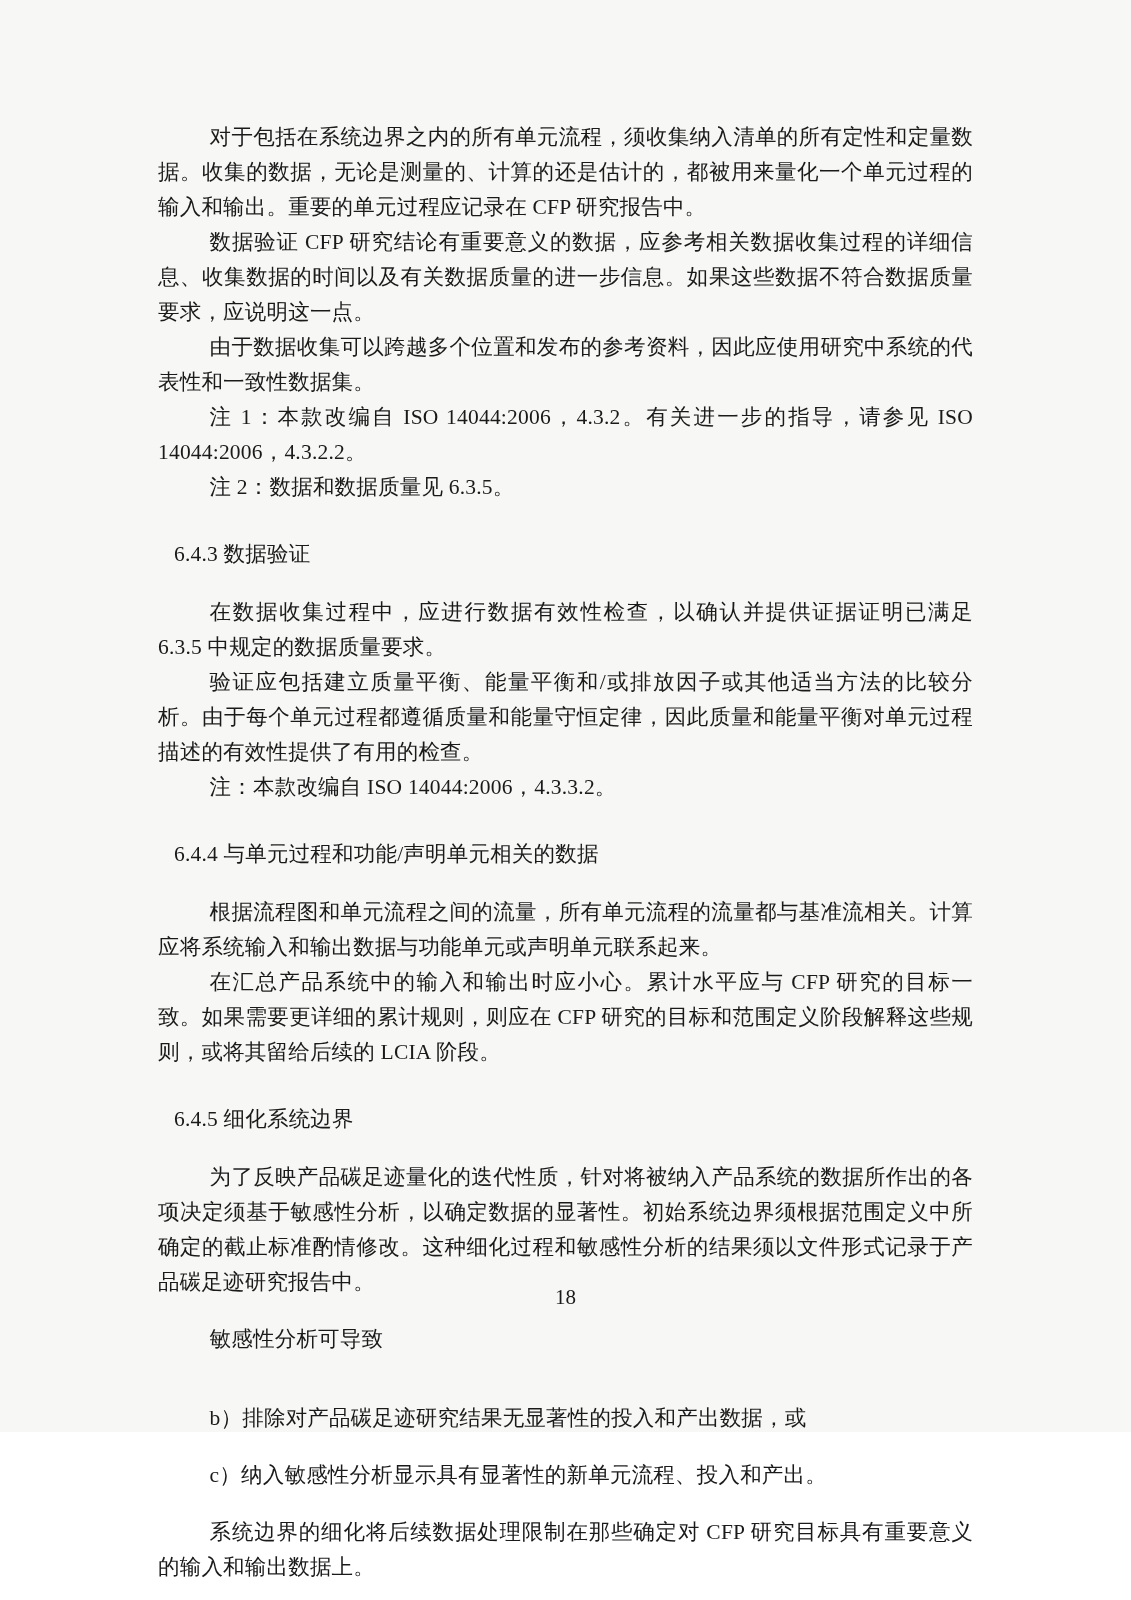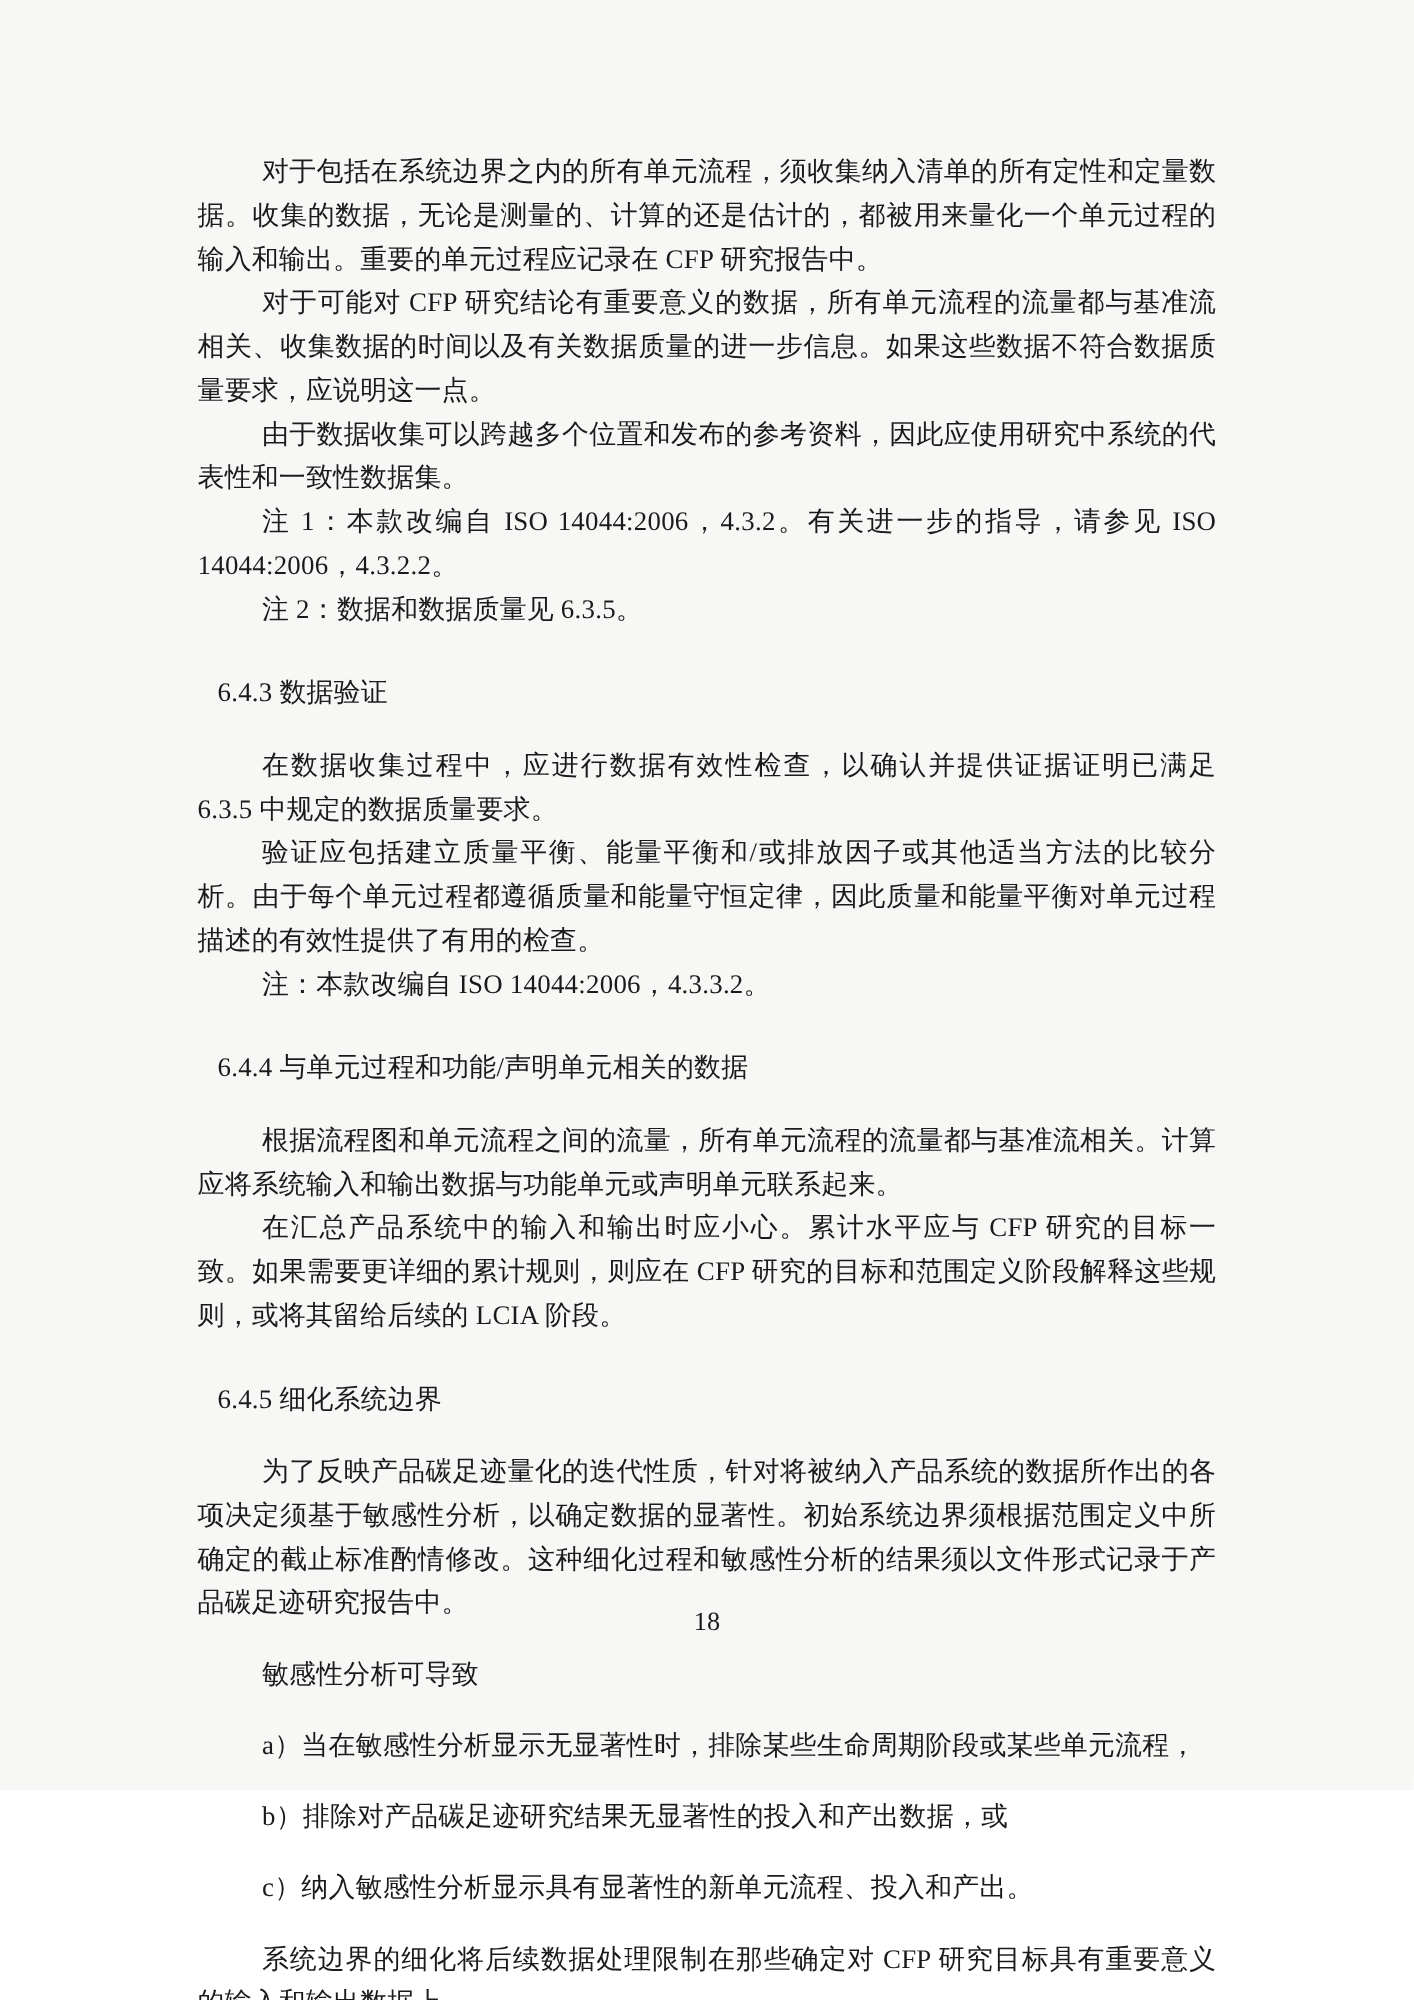--- a/index.html
+++ b/index.html
@@ -66,21 +66,21 @@
     color: #1a1a1a;
   }
 </style>
 </head>
 <body>
 
 <div class="page">
   <div class="content">
 
     <p class="indent">对于包括在系统边界之内的所有单元流程，须收集纳入清单的所有定性和定量数据。收集的数据，无论是测量的、计算的还是估计的，都被用来量化一个单元过程的输入和输出。重要的单元过程应记录在 CFP 研究报告中。</p>
-    <p class="indent">对于可能对 CFP 研究结论有重要意义的数据，所有单元流程的流量都与基准流相关、收集数据的时间以及有关数据质量的进一步信息。如果这些数据不符合数据质量要求，应说明这一点。</p>
+    <p class="indent">数据验证 CFP 研究结论有重要意义的数据，应参考相关数据收集过程的详细信息、收集数据的时间以及有关数据质量的进一步信息。如果这些数据不符合数据质量要求，应说明这一点。</p>
     <p class="indent">由于数据收集可以跨越多个位置和发布的参考资料，因此应使用研究中系统的代表性和一致性数据集。</p>
     <p class="indent">注 1：本款改编自 ISO 14044:2006，4.3.2。有关进一步的指导，请参见 ISO 14044:2006，4.3.2.2。</p>
     <p class="indent">注 2：数据和数据质量见 6.3.5。</p>
 
     <div class="gap-md"></div>
     <h2 class="heading">6.4.3 数据验证</h2>
     <div class="gap-sm"></div>
 
     <p class="indent">在数据收集过程中，应进行数据有效性检查，以确认并提供证据证明已满足 6.3.5 中规定的数据质量要求。</p>
     <p class="indent">验证应包括建立质量平衡、能量平衡和/或排放因子或其他适当方法的比较分析。由于每个单元过程都遵循质量和能量守恒定律，因此质量和能量平衡对单元过程描述的有效性提供了有用的检查。</p>
@@ -94,21 +94,20 @@
     <p class="indent">在汇总产品系统中的输入和输出时应小心。累计水平应与 CFP 研究的目标一致。如果需要更详细的累计规则，则应在 CFP 研究的目标和范围定义阶段解释这些规则，或将其留给后续的 LCIA 阶段。</p>
 
     <div class="gap-md"></div>
     <h2 class="heading">6.4.5 细化系统边界</h2>
     <div class="gap-sm"></div>
 
     <p class="indent">为了反映产品碳足迹量化的迭代性质，针对将被纳入产品系统的数据所作出的各项决定须基于敏感性分析，以确定数据的显著性。初始系统边界须根据范围定义中所确定的截止标准酌情修改。这种细化过程和敏感性分析的结果须以文件形式记录于产品碳足迹研究报告中。</p>
     <div class="gap-lg"></div>
     <p class="indent">敏感性分析可导致</p>
     <div class="gap-lg"></div>
-    <p class="list-item">a）当在敏感性分析显示无显著性时，排除某些生命周期阶段或某些单元流程，</p>
     <div class="gap-lg"></div>
     <p class="list-item">b）排除对产品碳足迹研究结果无显著性的投入和产出数据，或</p>
     <div class="gap-lg"></div>
     <p class="list-item">c）纳入敏感性分析显示具有显著性的新单元流程、投入和产出。</p>
     <div class="gap-lg"></div>
     <p class="indent">系统边界的细化将后续数据处理限制在那些确定对 CFP 研究目标具有重要意义的输入和输出数据上。</p>
 
   </div>
 
   <div class="pagenum">18</div>

